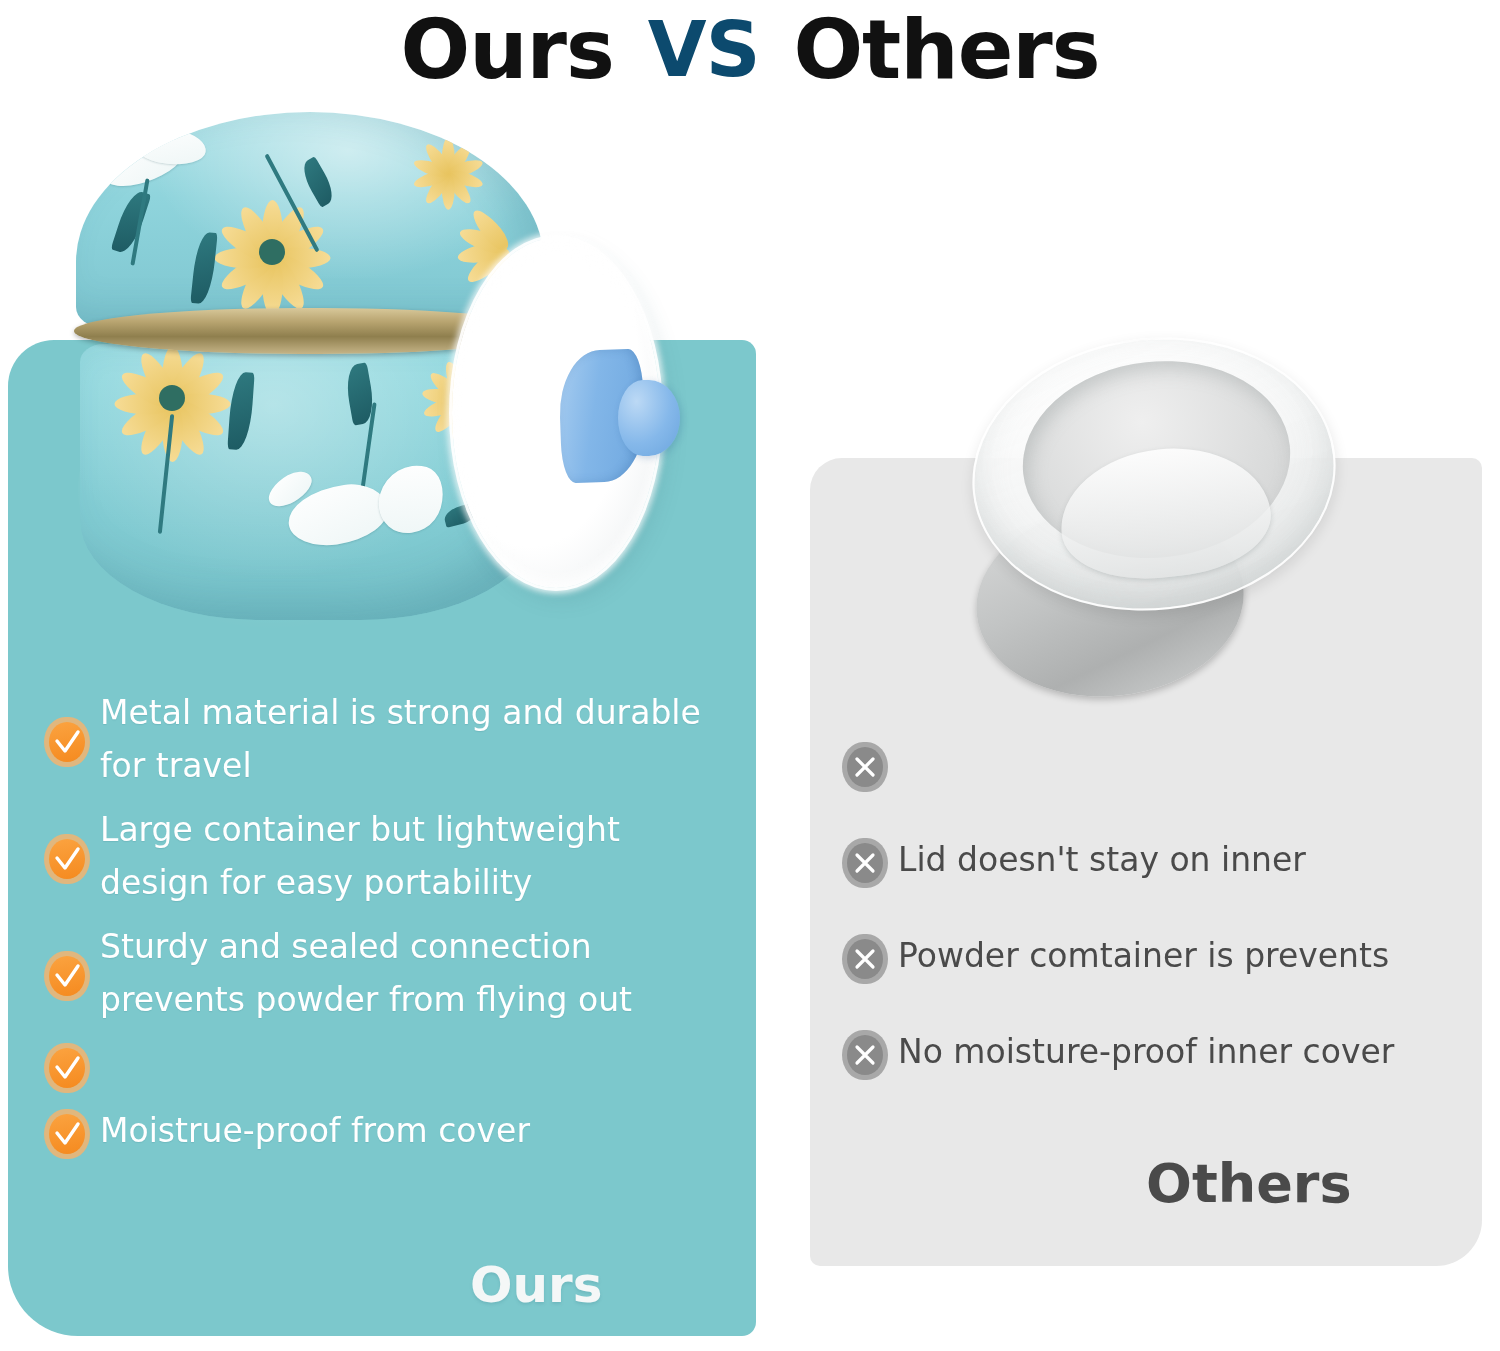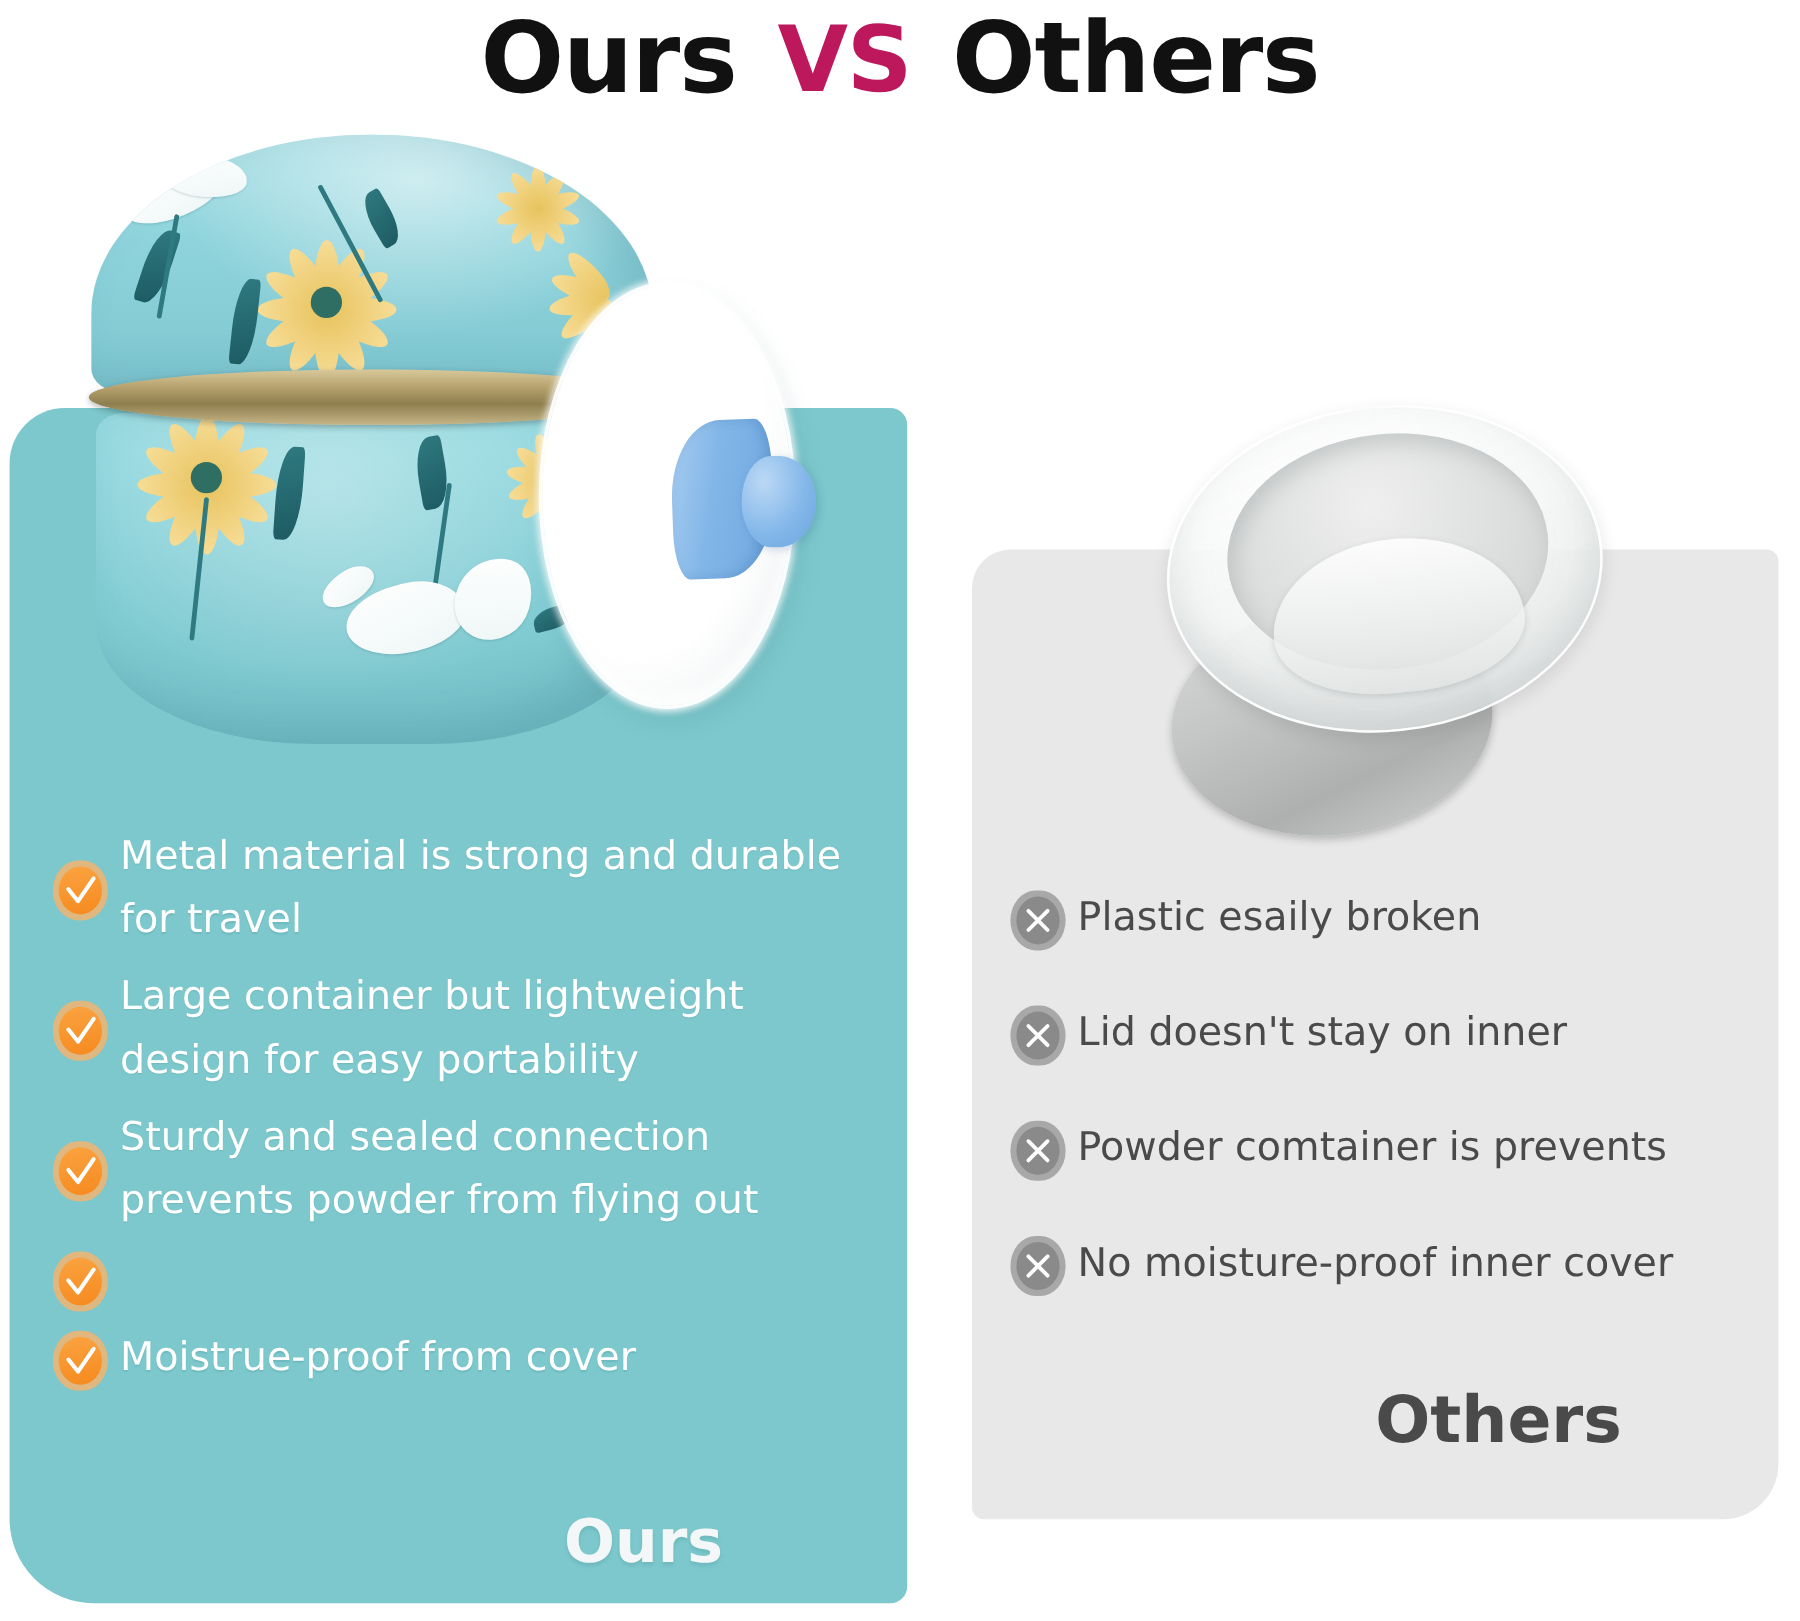--- a/index.html
+++ b/index.html
@@ -29,21 +29,21 @@
     z-index: 40;
   }
   .title-word {
     font-family: "DejaVu Sans", sans-serif;
     font-weight: 700;
     font-size: 82px;
     line-height: 1;
     letter-spacing: -1px;
   }
   #title-ours  { color: #111111; }
-  #title-vs    { color: #be185d; font-size: 76px; }
+  #title-vs    { color: #0c4a6e; font-size: 76px; }
   #title-others{ color: #111111; }
 
   
   #ours-card {
     position: absolute;
     left: 8px;
     top: 340px;
     width: 748px;
     height: 996px;
     background: #7cc8cc;
@@ -498,21 +498,20 @@
 
 <div id="others-list">
   <div class="others-row">
     <span class="badge badge-x">
       <span class="badge-scallop"></span>
         <span class="badge-core"></span>
       <svg width="46" height="50" viewBox="0 0 46 50">
           <path d="M15 17 L31 33 M31 17 L15 33" fill="none" stroke="#ffffff" stroke-width="3.2" stroke-linecap="round"></path>
         </svg>
     </span>
-    <span class="others-text">Plastic esaily broken</span>
   </div>
   <div class="others-row">
     <span class="badge badge-x">
       <span class="badge-scallop"></span>
         <span class="badge-core"></span>
       <svg width="46" height="50" viewBox="0 0 46 50">
           <path d="M15 17 L31 33 M31 17 L15 33" fill="none" stroke="#ffffff" stroke-width="3.2" stroke-linecap="round"></path>
         </svg>
     </span>
     <span class="others-text">Lid doesn't stay on inner</span>

